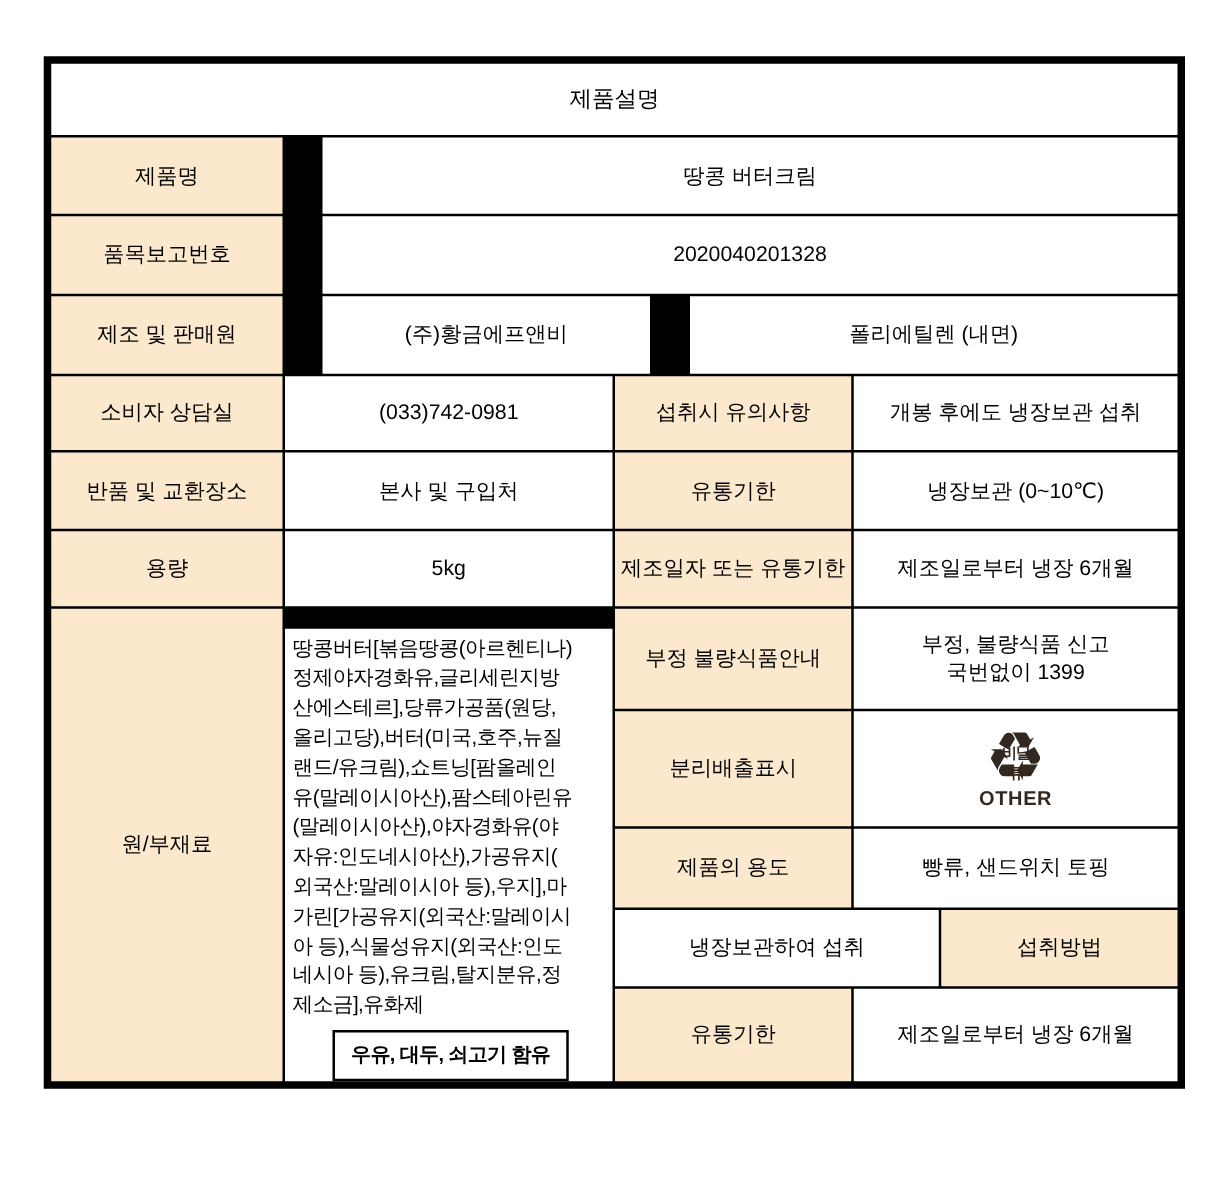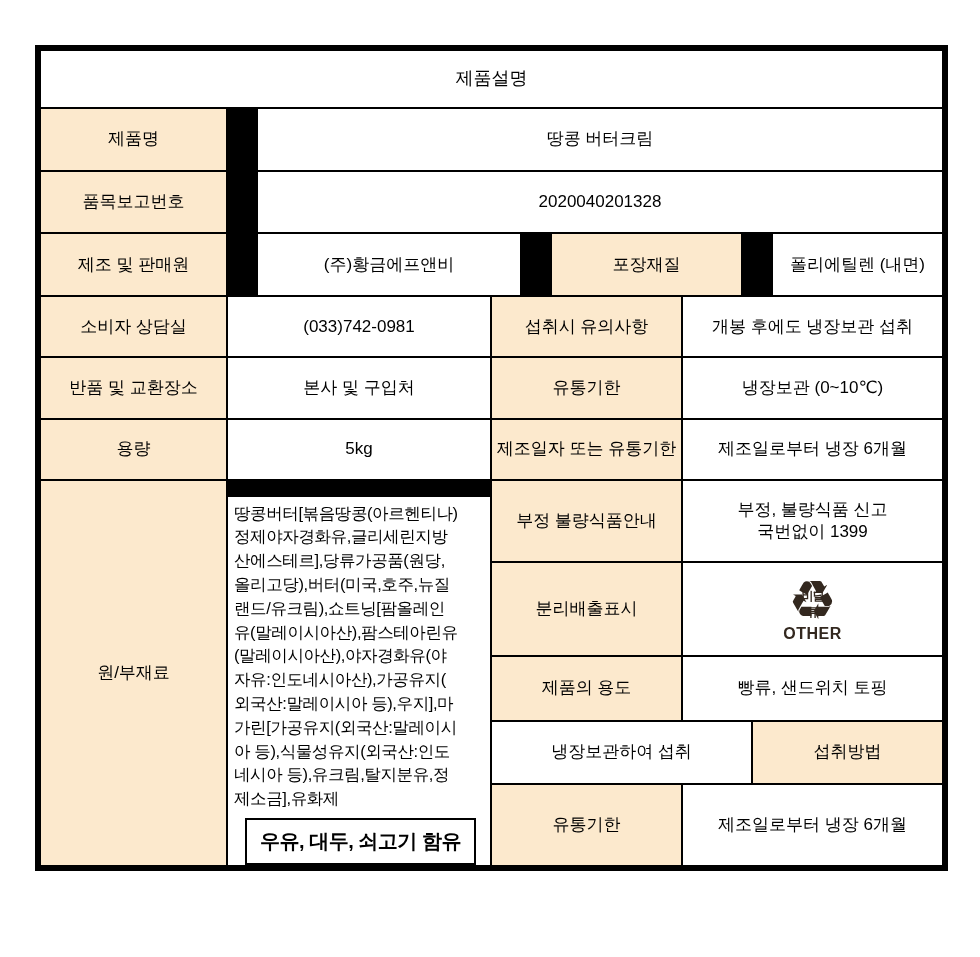--- a/index.html
+++ b/index.html
@@ -39,21 +39,21 @@
     padding:5px 3px 0 6px;
     margin-top:16px;
   }
   .ingredients-text {
     font-size:16.5px; line-height:23.8px; letter-spacing:-0.4px;
     white-space:pre-line; text-align:left; color:#000;
   }
   .allergen-box {
     margin:7px auto 0; width:fit-content; max-width:240px;
     border:2px solid #000; padding:8px 13px;
-    font-size:20px; font-weight:700; letter-spacing:-0.5px;
+    font-size:16px; font-weight:700; letter-spacing:-0.5px;
     text-align:center; white-space:nowrap;
   }
 
   
   .right-section { flex:1; display:flex; flex-direction:column; gap:2px; background:#000; }
   .sub-row { display:flex; gap:2px; }
   .sub-h80 { height:80px; }
   .sub-h106 { height:92px; }
   .sub-h63 { height:63px; }
   .sub-h61 { height:61px; }
@@ -84,21 +84,20 @@
     </div>
 
     <div class="trow r-h63">
       <div class="cell label c1">품목보고번호</div>
       <div class="cell cflex">2020040201328</div>
     </div>
 
     <div class="trow r-h63">
       <div class="cell label c1">제조 및 판매원</div>
       <div class="cell c2">(주)황금에프앤비</div>
-      <div class="cell label c3">포장재질</div>
       <div class="cell cflex">폴리에틸렌 (내면)</div>
     </div>
 
     <div class="trow r-h61">
       <div class="cell label c1">소비자 상담실</div>
       <div class="cell c2">(033)742-0981</div>
       <div class="cell label c3">섭취시 유의사항</div>
       <div class="cell cflex">개봉 후에도 냉장보관 섭취</div>
     </div>
 

